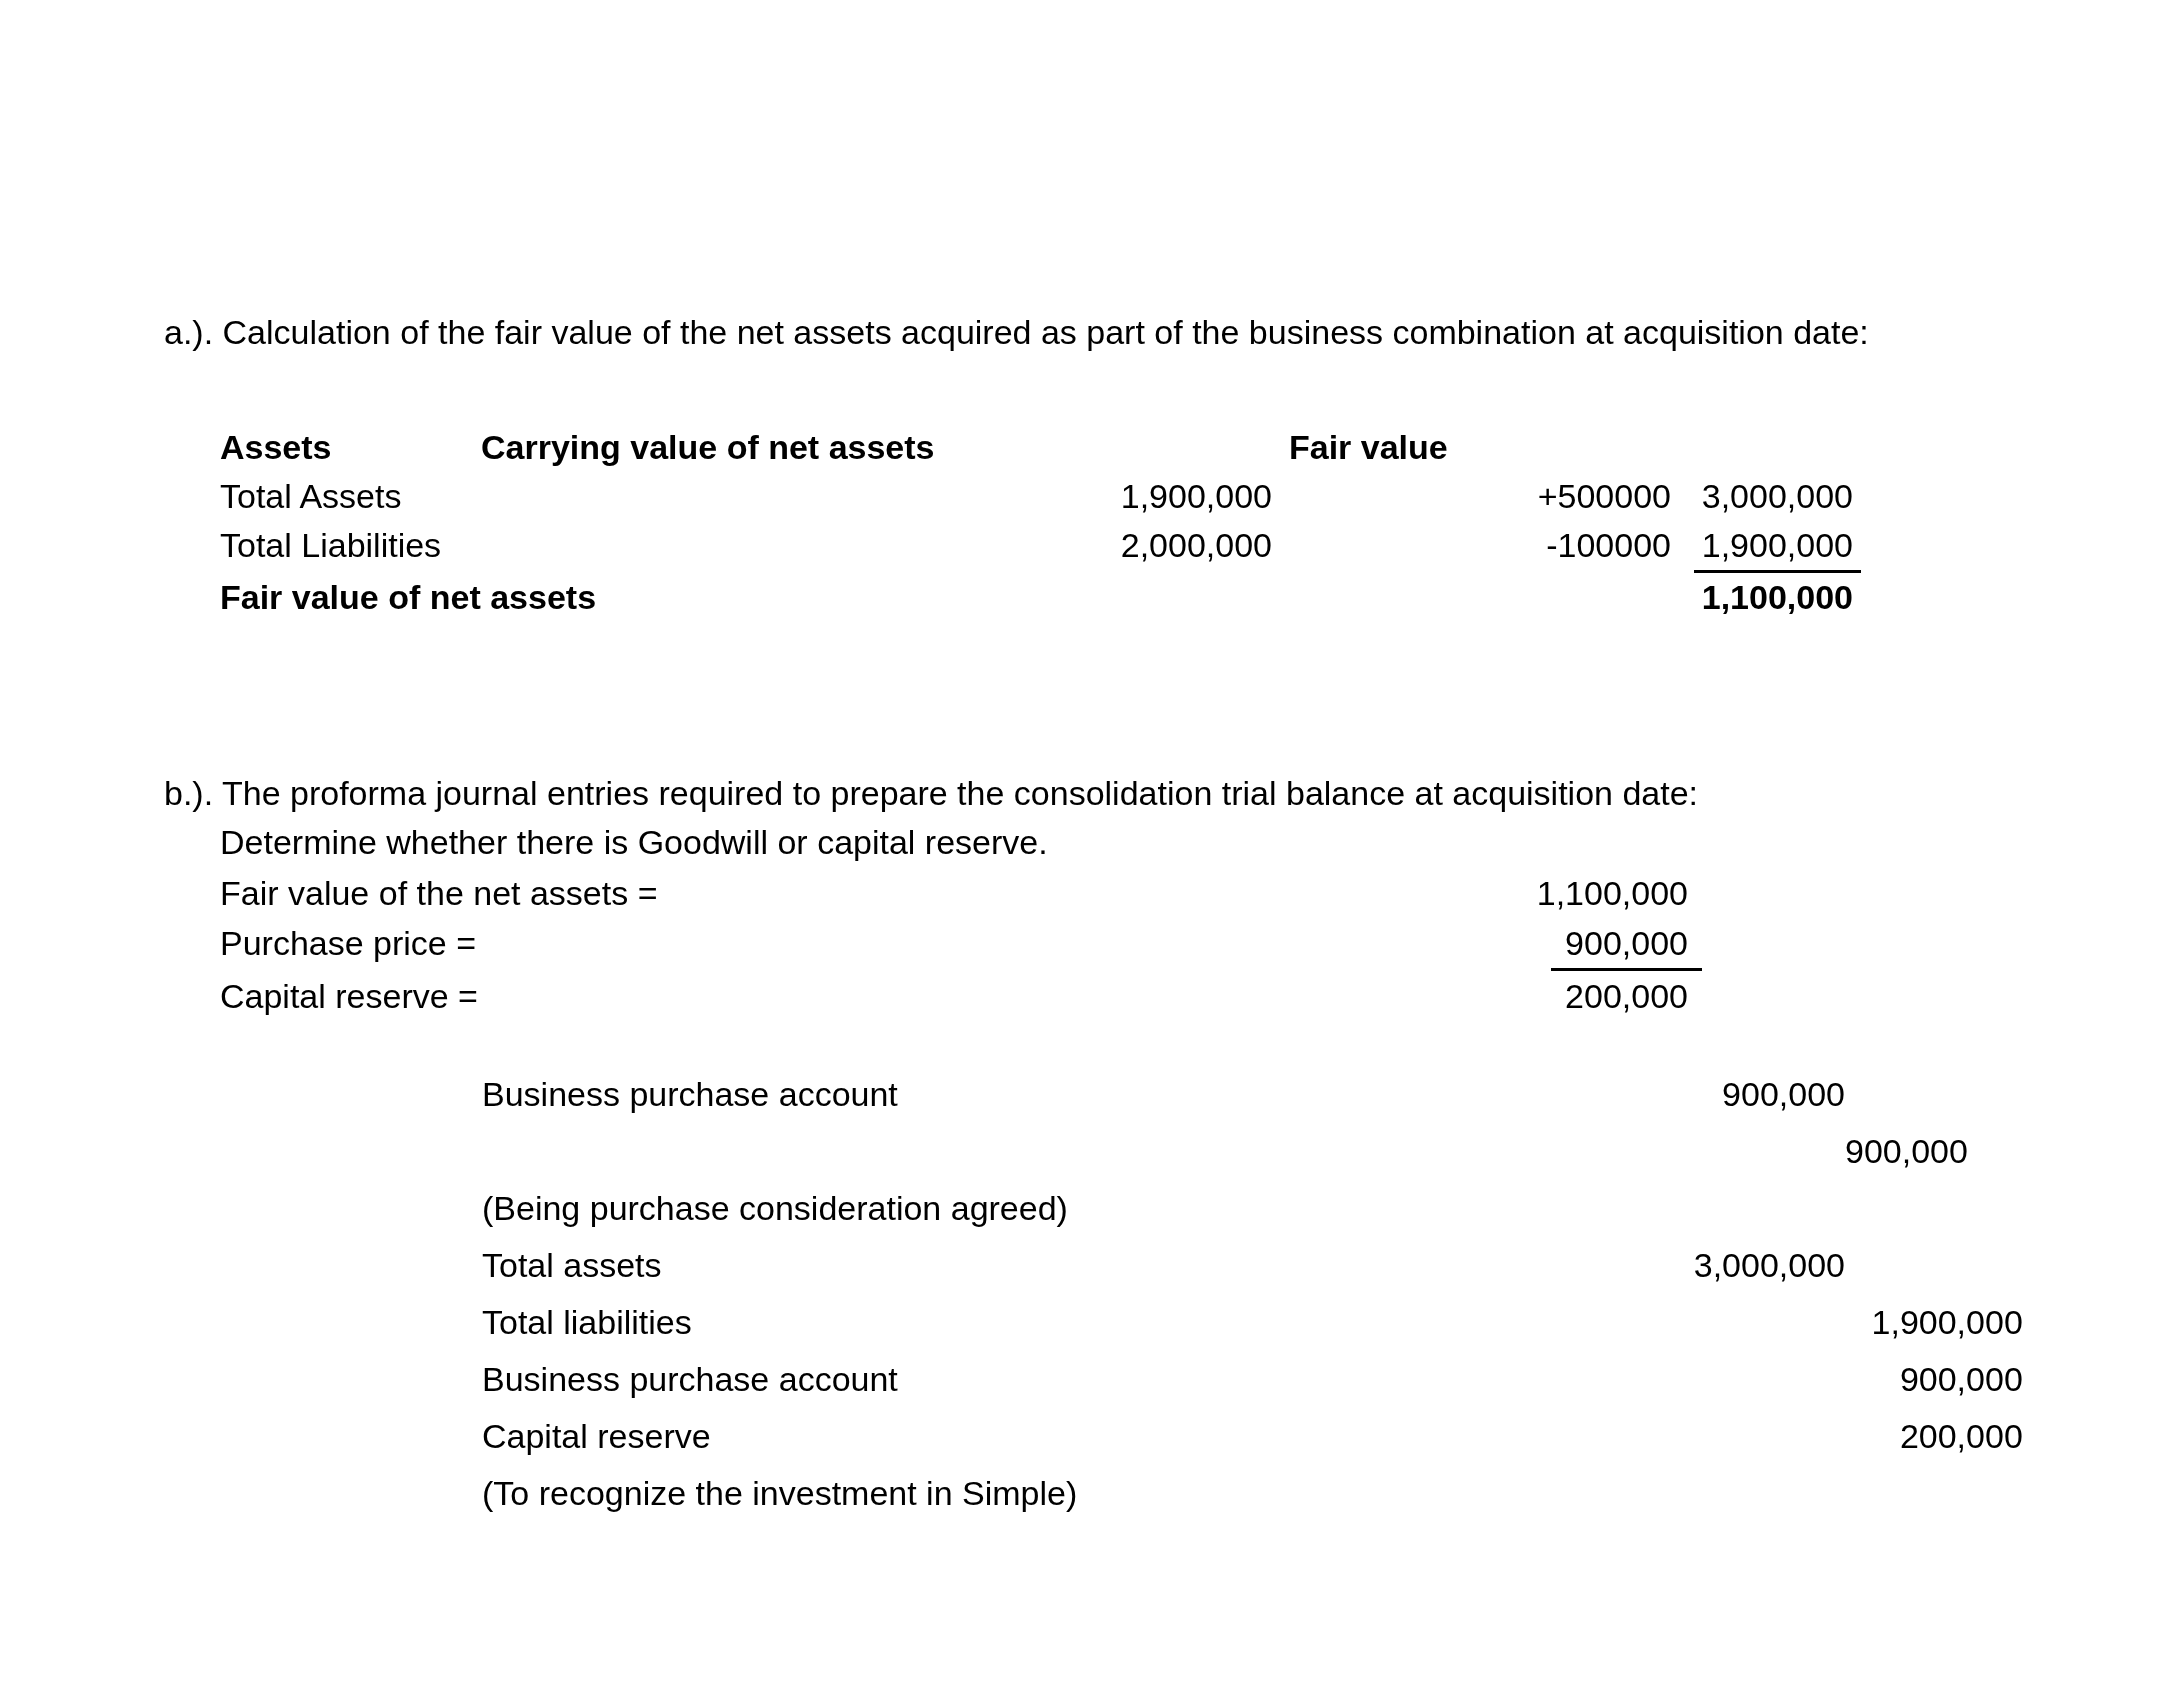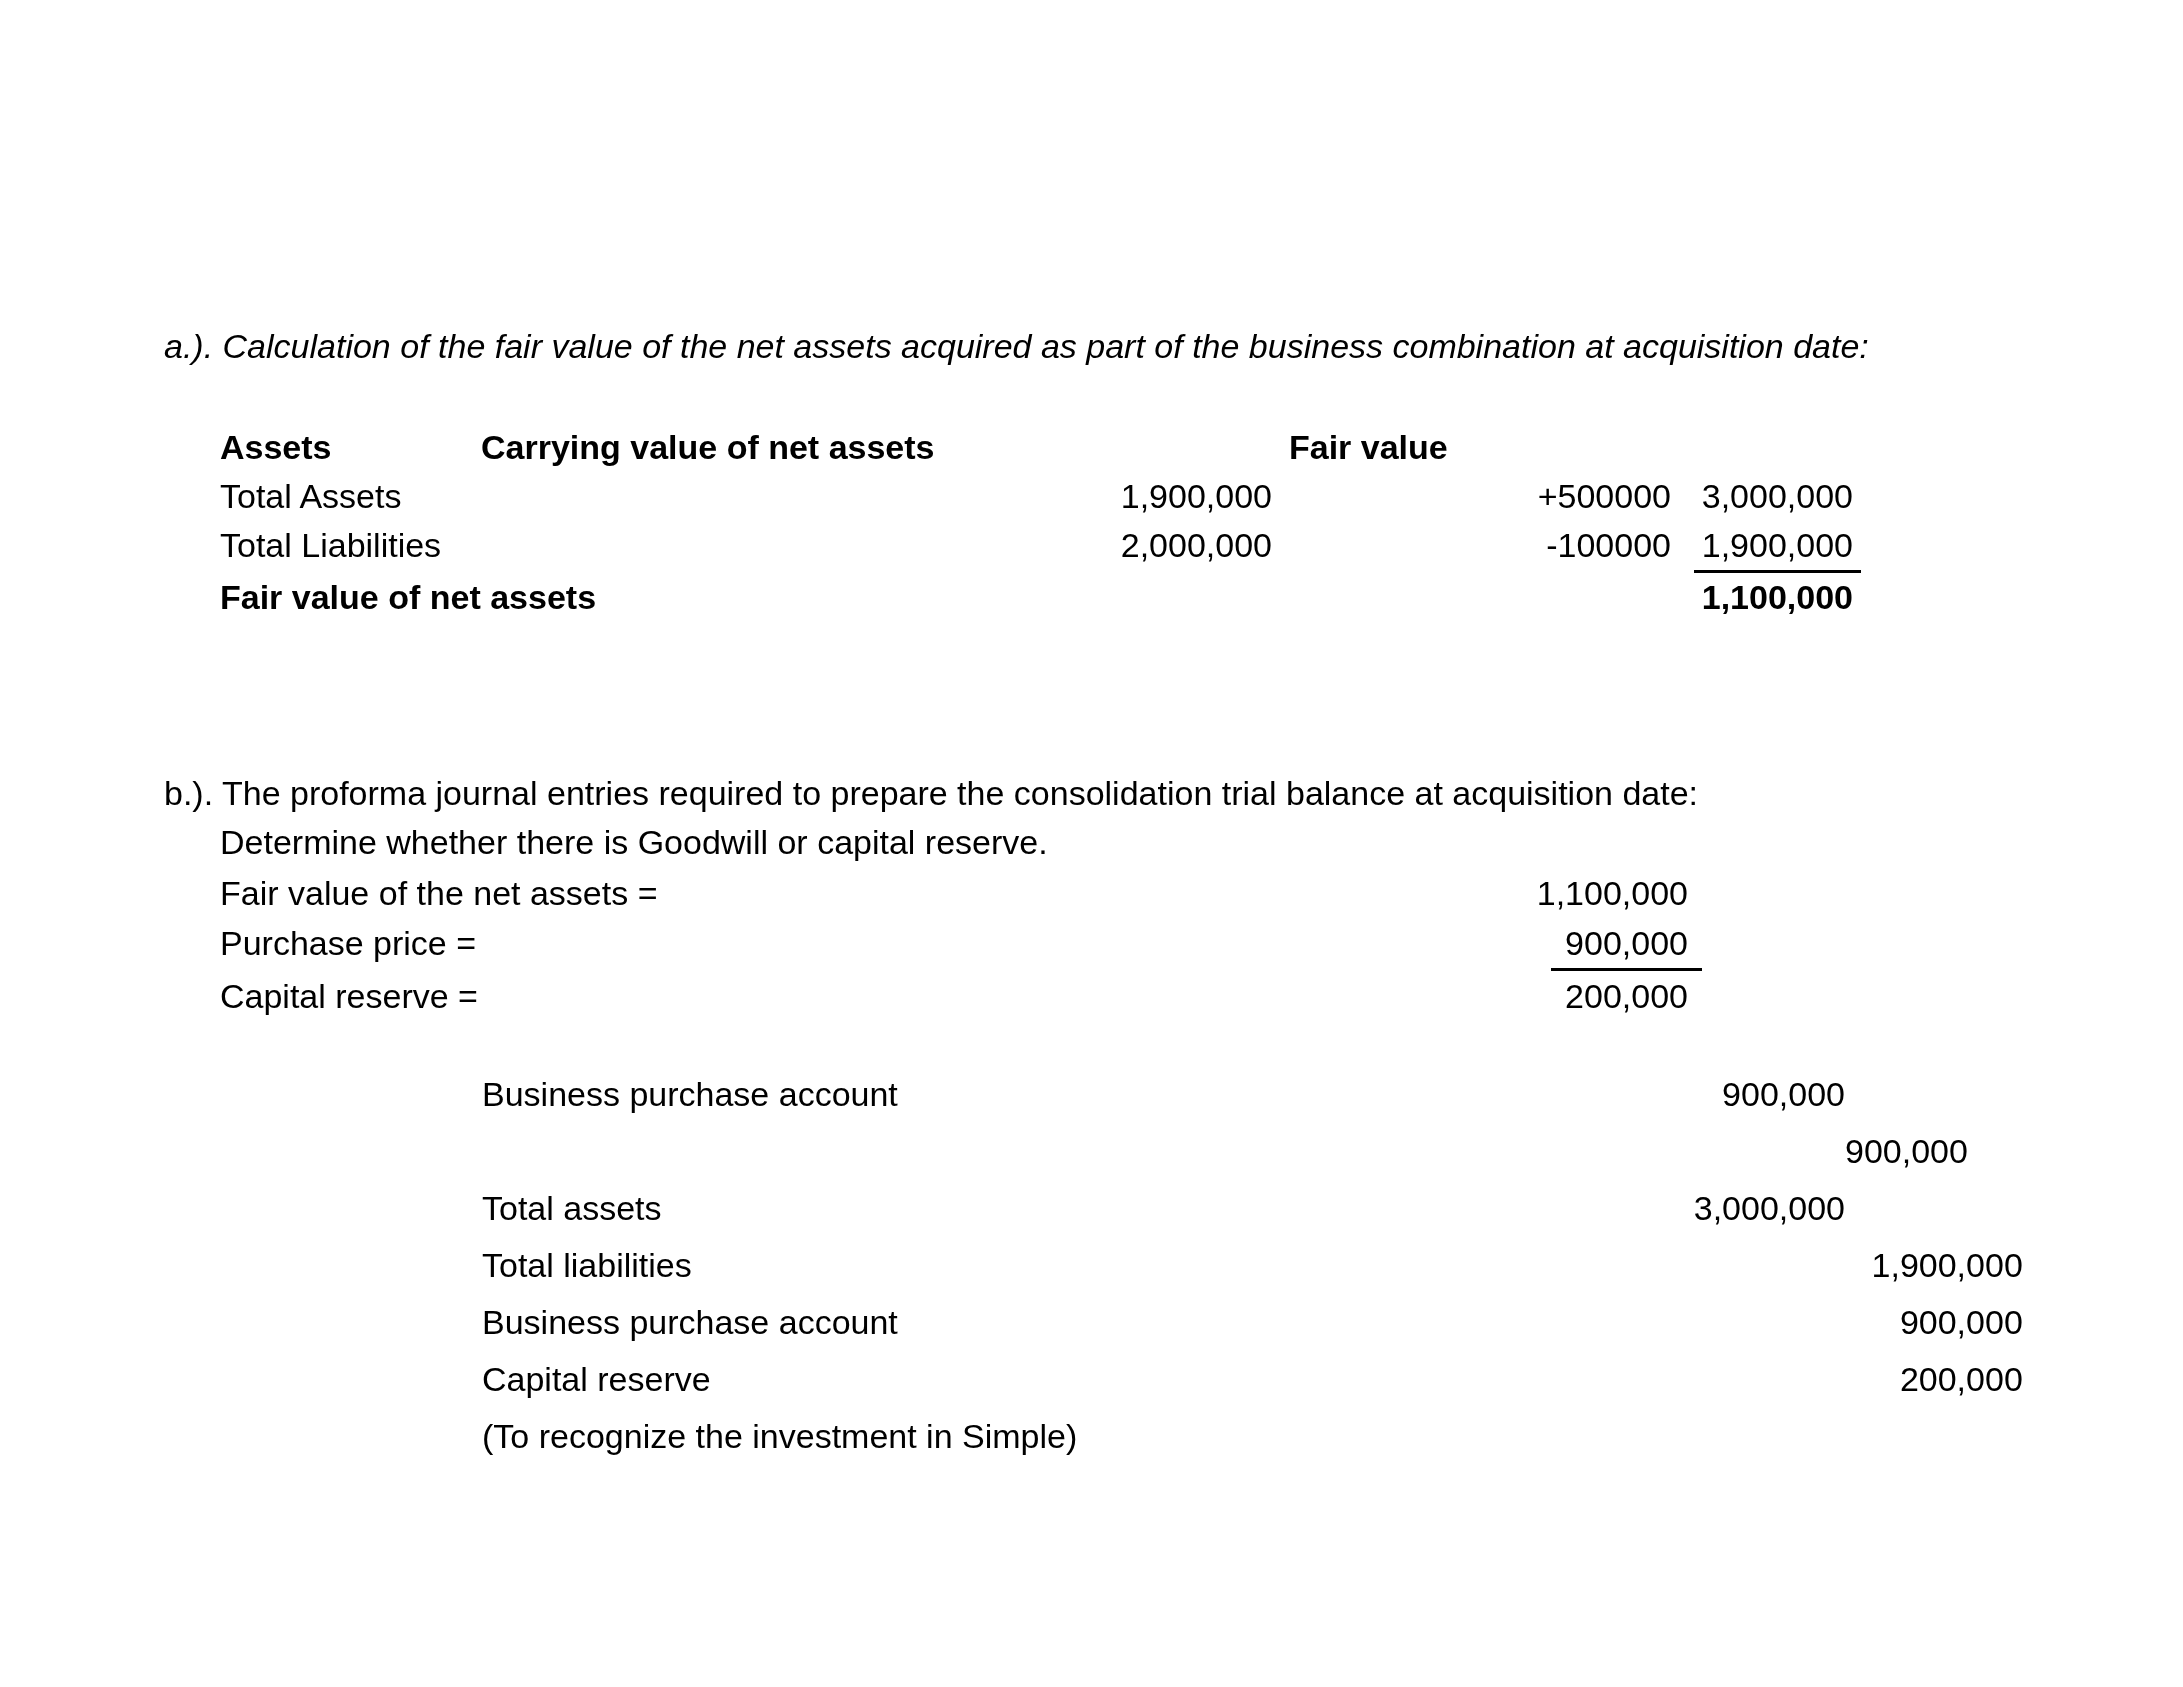--- a/index.html
+++ b/index.html
@@ -63,21 +63,21 @@
     grid-template-columns: 1198px 165px 13.8px 164px;
     line-height: 57px;
     white-space: nowrap;
   }
 </style>
 </head>
 <body>
 
 <div id="page">
 
-  <div class="abs heading" style="left:164px; top:321px;font-style:italic;">a.). Calculation of the fair value of the net assets acquired as part of the business combination at acquisition date:</div>
+  <div class="abs heading" style="left:164px; top:307px;">a.). Calculation of the fair value of the net assets acquired as part of the business combination at acquisition date:</div>
 
   <div class="abs" id="tableA">
     <div class="trow">
       <div class="cell-l bold">Assets</div>
       <div class="cell-l bold">Carrying value of net assets</div>
       <div class="h-fair bold">Fair value</div>
     </div>
     <div class="trow">
       <div class="cell-l">Total Assets</div>
       <div class="cell-r">1,900,000</div>
@@ -124,20 +124,21 @@
       <div class="cell-r">900,000</div>
       <div></div>
       <div class="cell-r"></div>
     </div>
     <div class="jrow">
       <div class="cell-r"></div>
       <div></div>
       <div class="cell-r">900,000</div>
     </div>
     <div class="jrow">
+      <div class="cell-l">(Being purchase consideration agreed)</div>
       <div class="cell-r"></div>
       <div></div>
       <div class="cell-r"></div>
     </div>
     <div class="jrow">
       <div class="cell-l">Total assets</div>
       <div class="cell-r">3,000,000</div>
       <div></div>
       <div class="cell-r"></div>
     </div>

